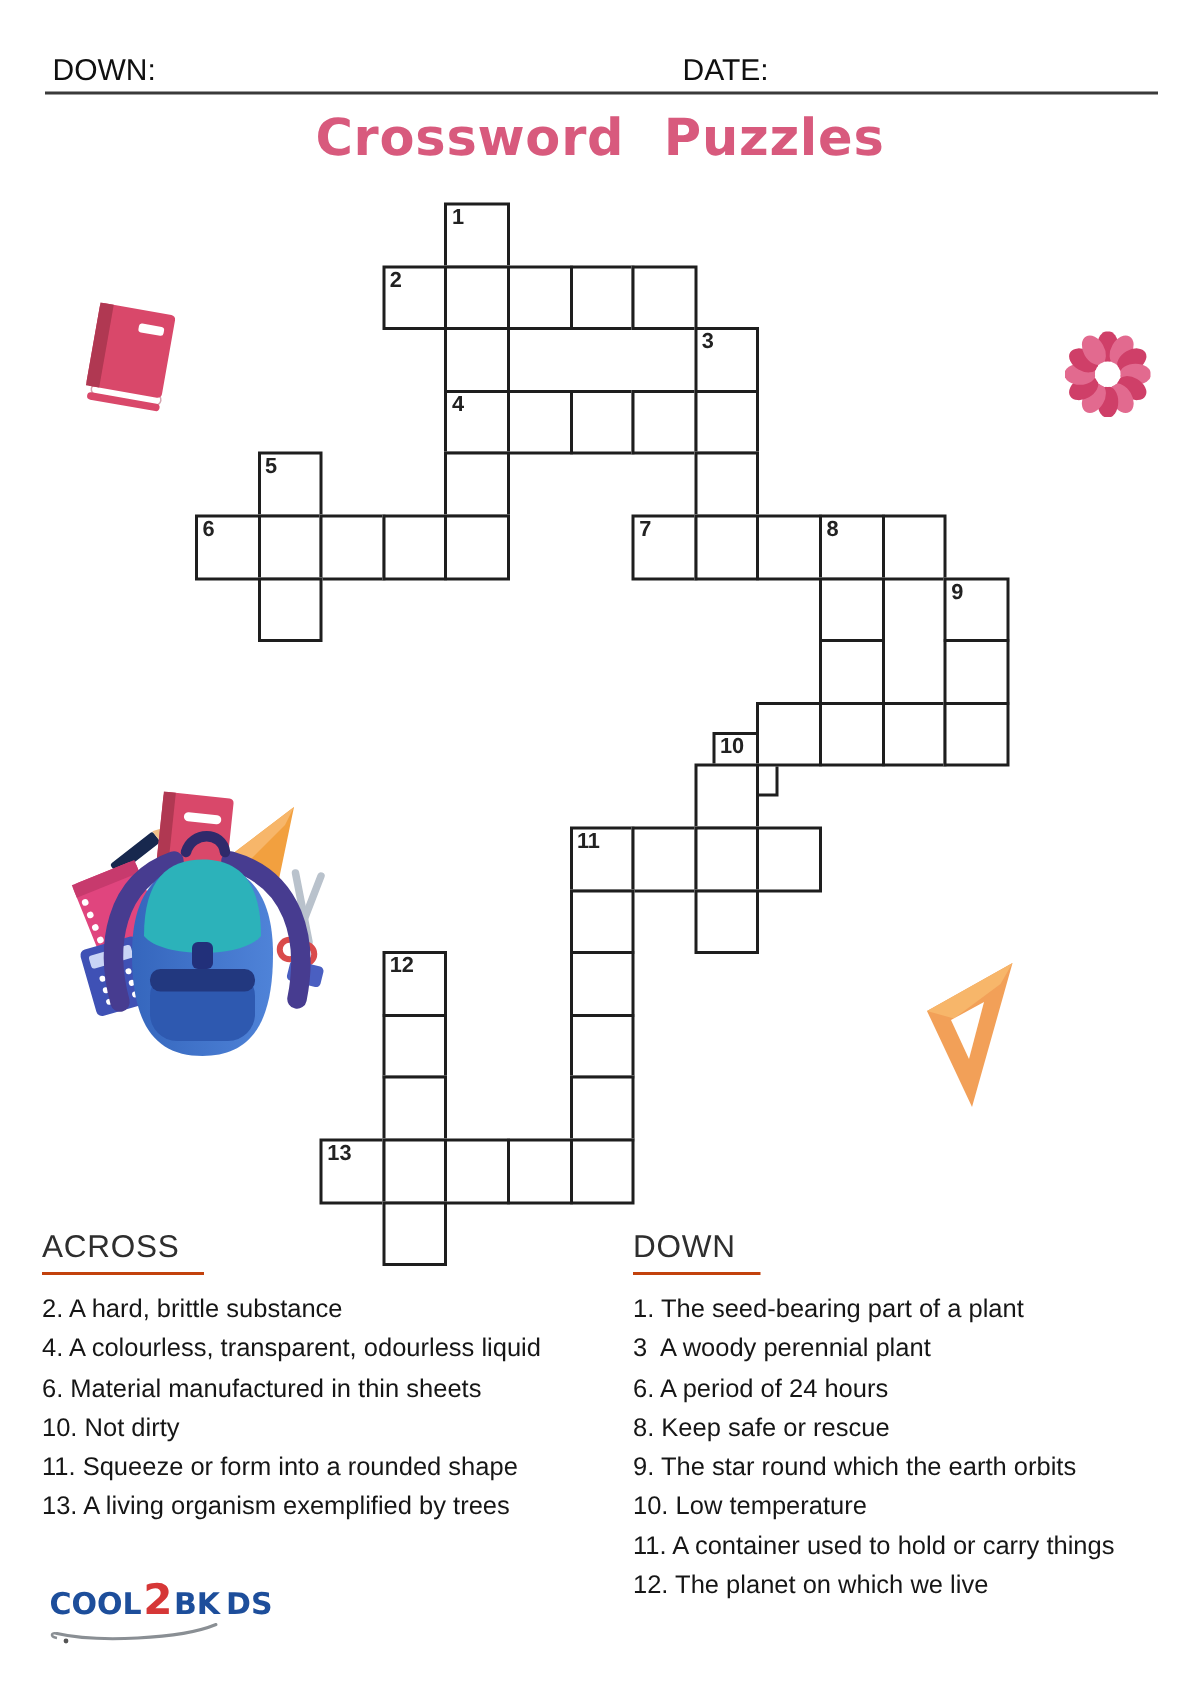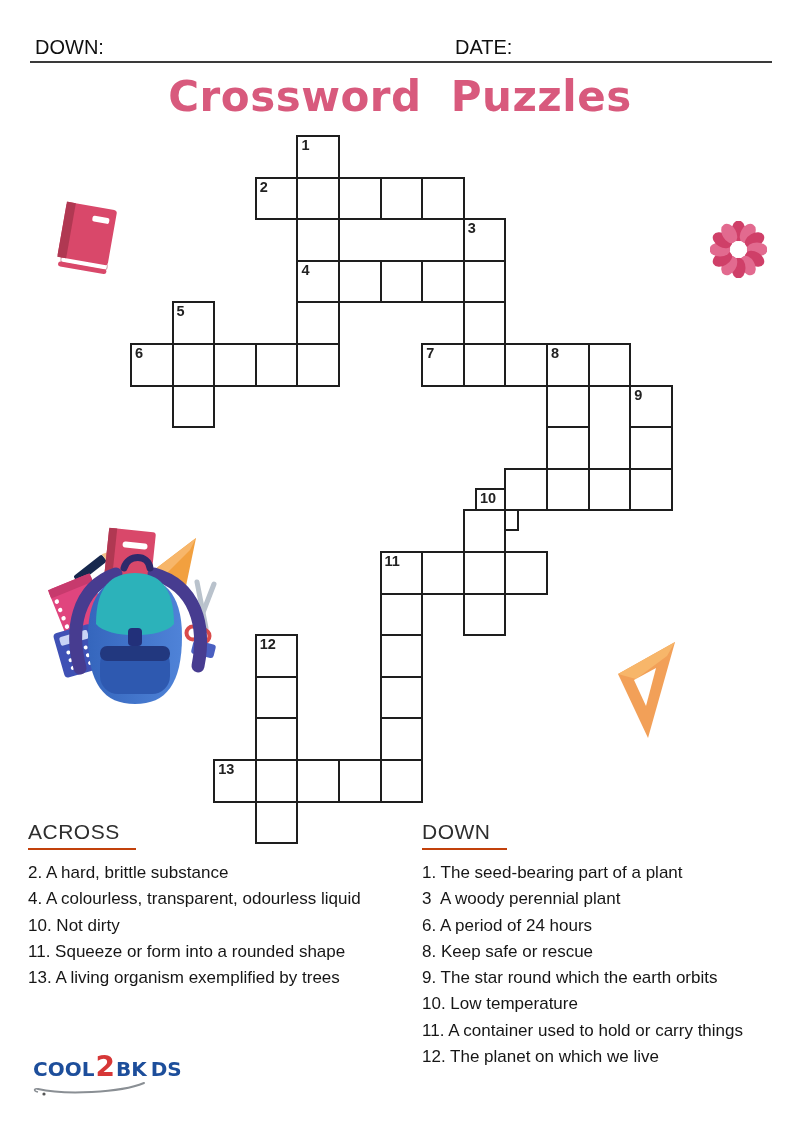--- a/index.html
+++ b/index.html
@@ -6,21 +6,21 @@
   .page{position:relative;width:800px;height:1132px;background:#fff;overflow:hidden;
         font-family:"Liberation Sans",sans-serif;color:#1b1b1b;}
 
   
   .hdr-label{position:absolute;top:36px;font-size:20px;font-weight:500;color:#101010;
              font-family:"Liberation Sans",sans-serif;}
   .hdr-name{left:35px;} .hdr-date{left:455px;}
   .hdr-rule{position:absolute;left:30px;top:61px;width:742px;border-top:2px solid #3a3a3a;}
 
   .title{position:absolute;left:0;top:72px;width:800px;text-align:center;
-         font-family:"DejaVu Sans",sans-serif;font-size:42px;font-weight:800;
+         font-family:"DejaVu Sans",sans-serif;font-size:34px;font-weight:800;
          letter-spacing:.5px;word-spacing:14px;color:#d85a7d;}
 
   
   .grid{position:absolute;left:130px;top:135px;width:545px;height:712px;}
   .cell{position:absolute;width:43.6px;height:43.6px;box-sizing:border-box;
         border:2px solid #1e1e1e;background:#fff;}
   .cnum{position:absolute;top:0px;left:3px;font-size:14.5px;font-weight:700;color:#222;
         font-family:"Liberation Sans",sans-serif;}
 
   
@@ -247,20 +247,21 @@
     <polygon points="63,4 6,36 36,100" fill="#f2a058"></polygon>
     <polygon points="63,4 6,36 24,41 55,18" fill="#f7b66a"></polygon>
     <polygon points="44,30 22,42 34,68" fill="#ffffff"></polygon>
   </svg>
 
   <div class="clues clues-across">
     <h2>ACROSS</h2>
     <ul>
       <li>2. A hard, brittle substance</li>
       <li>4. A colourless, transparent, odourless liquid</li>
+      <li>6. Material manufactured in thin sheets</li>
       <li>10. Not dirty</li>
       <li>11. Squeeze or form into a rounded shape</li>
       <li>13. A living organism exemplified by trees</li>
     </ul>
   </div>
 
   <div class="clues clues-down">
     <h2>DOWN</h2>
     <ul>
       <li>1. The seed-bearing part of a plant</li>

